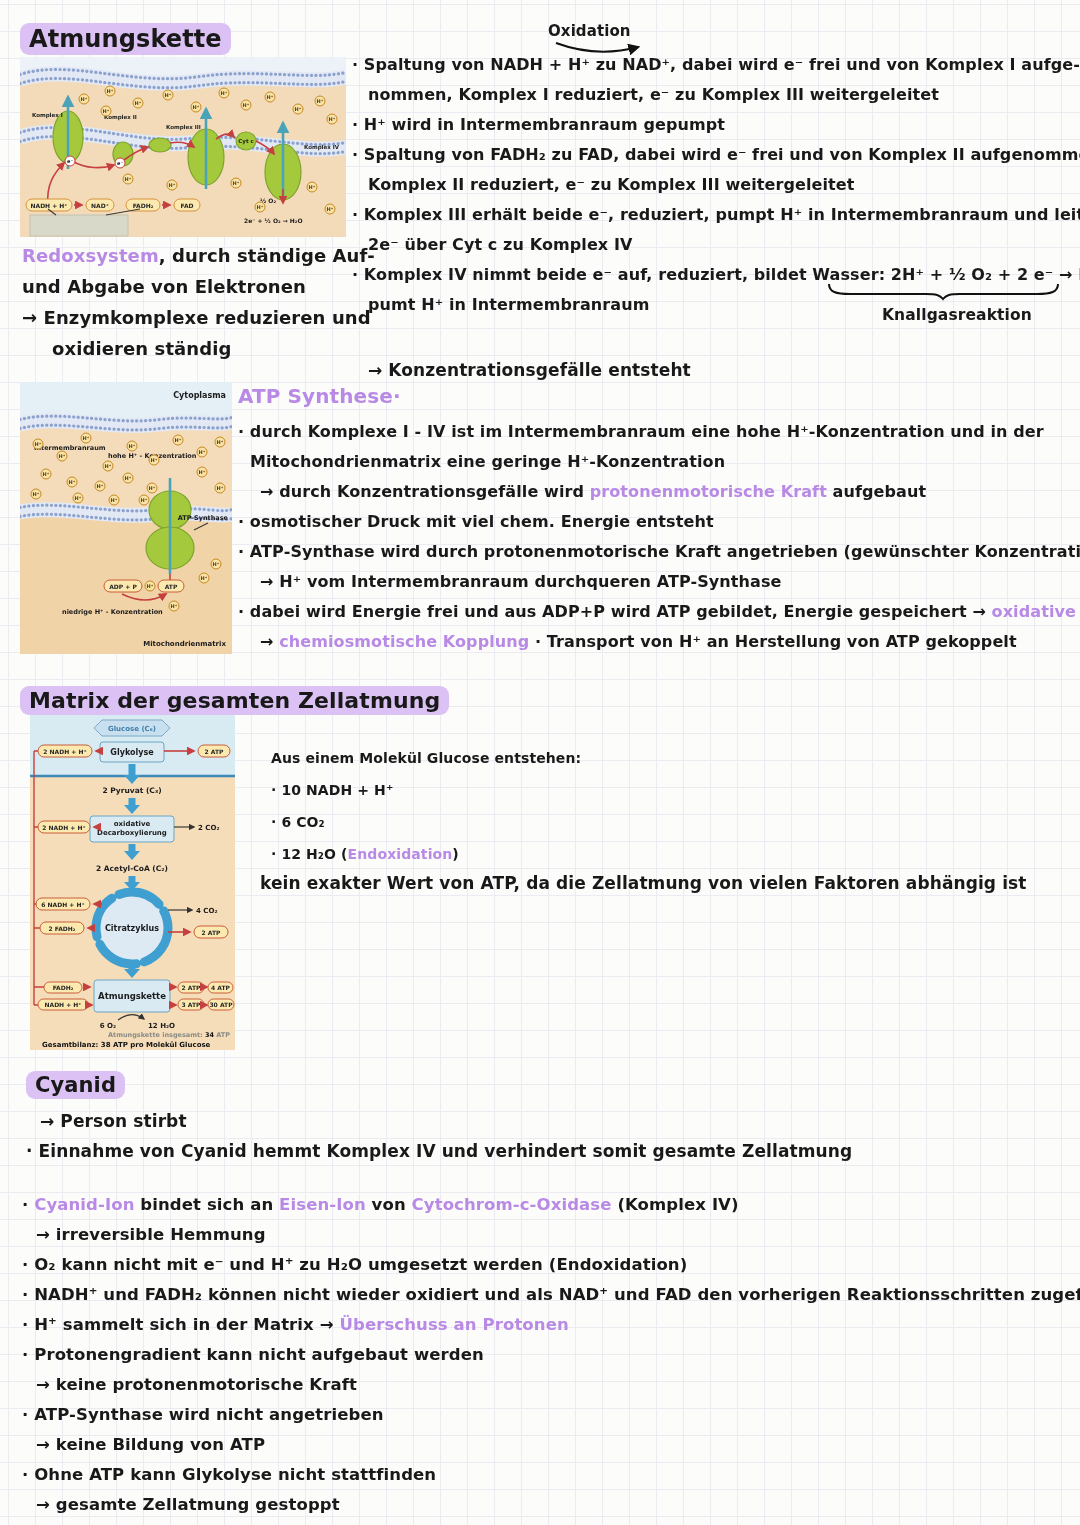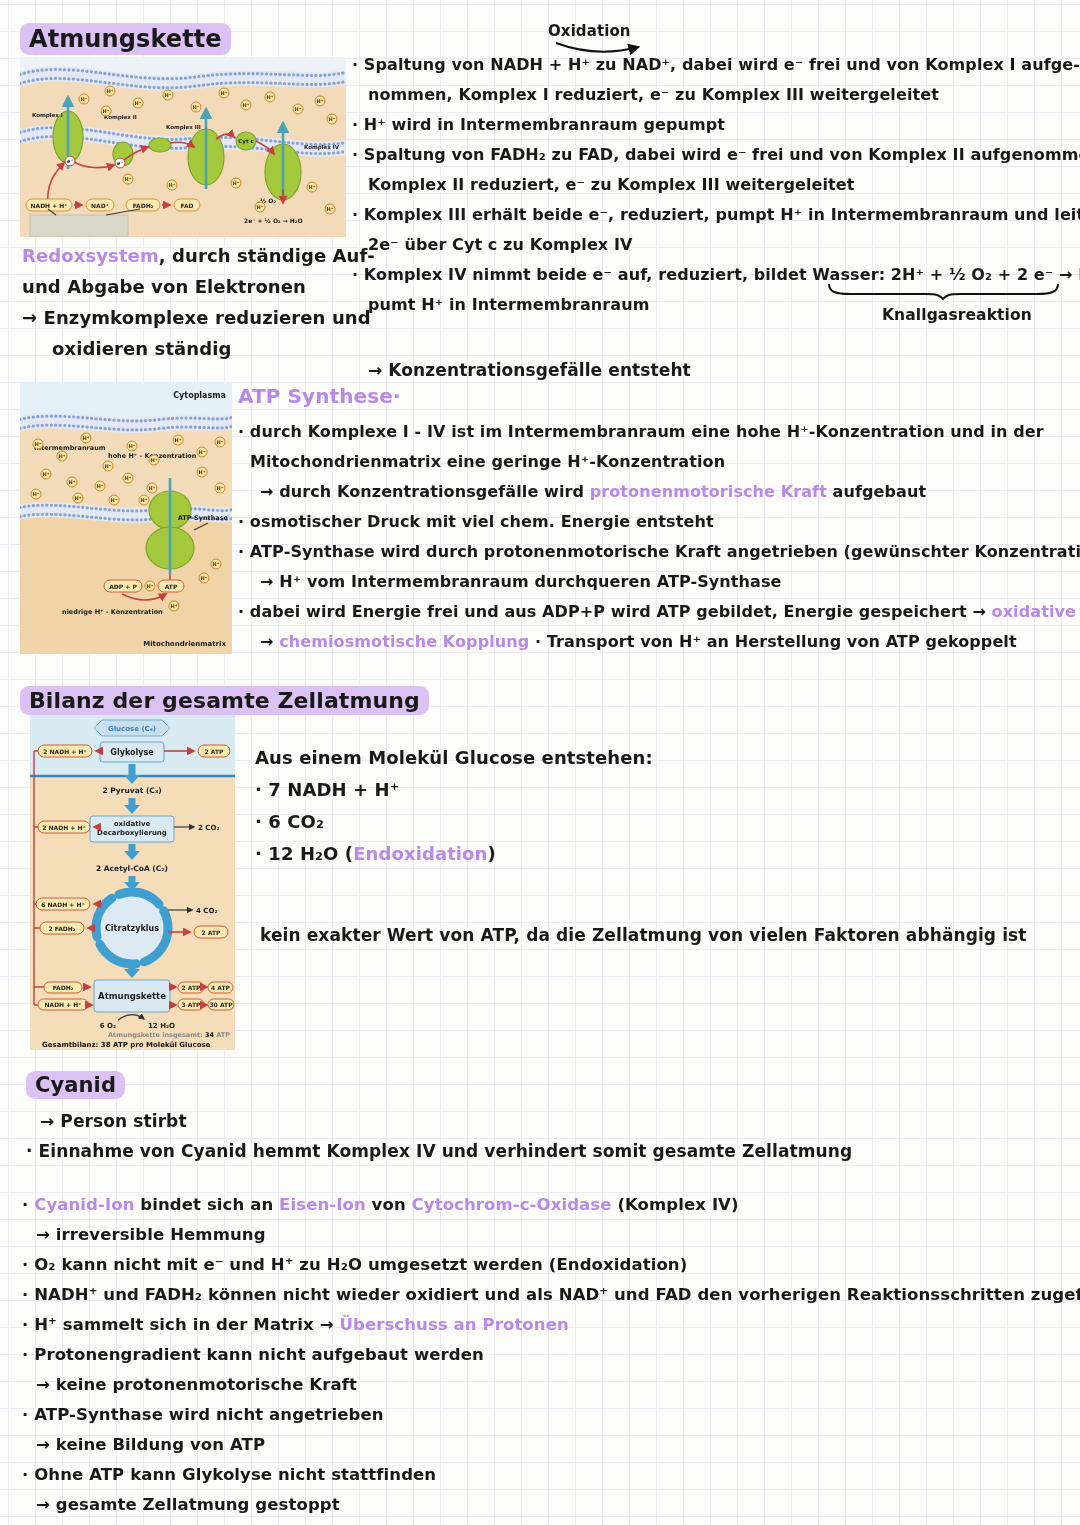--- a/index.html
+++ b/index.html
@@ -376,29 +376,29 @@
         <div class="tline"><span>· durch Komplexe I - IV ist im Intermembranraum eine hohe H⁺-Konzentration und in der</span></div>
         <div class="tline" style="margin-left: 12px;"><span>Mitochondrienmatrix eine geringe H⁺-Konzentration</span></div>
         <div class="tline" style="margin-left: 22px;"><span>→ durch Konzentrationsgefälle wird </span><span class="pp">protonenmotorische Kraft</span><span> aufgebaut</span></div>
         <div class="tline"><span>· osmotischer Druck mit viel chem. Energie entsteht</span></div>
         <div class="tline"><span>· ATP-Synthase wird durch protonenmotorische Kraft angetrieben (gewünschter Konzentrationsausgleich)</span></div>
         <div class="tline" style="margin-left: 22px;"><span>→ H⁺ vom Intermembranraum durchqueren ATP-Synthase</span></div>
         <div class="tline"><span>· dabei wird Energie frei und aus ADP+P wird ATP gebildet, Energie gespeichert → </span><span class="pp">oxidative Phosphorisierung</span></div>
         <div class="tline" style="margin-left: 22px;"><span>→ </span><span class="pp">chemiosmotische Kopplung</span><span> · Transport von H⁺ an Herstellung von ATP gekoppelt</span></div>
       </div>
       <div class="block" style="left: 20px; top: 686px;">
-        <div class="tline" style="font-size: 22px;"><span class="hl">Bilanz der gesamte Zellatmung</span></div>
-      </div>
-      <div class="block" style="left: 255px; top: 742px; font-size: 18px; line-height: 32px;">
+        <div class="tline" style="font-size: 22px;"><span class="hl">Matrix der gesamten Zellatmung</span></div>
+      </div>
+      <div class="block" style="left: 271px; top: 742px; font-size: 14px; line-height: 32px;">
         <div class="tline"><span>Aus einem Molekül Glucose entstehen:</span></div>
-        <div class="tline"><span>· 7 NADH + H⁺</span></div>
+        <div class="tline"><span>· 10 NADH + H⁺</span></div>
         <div class="tline"><span>· 6 CO₂</span></div>
         <div class="tline"><span>· 12 H₂O (</span><span class="pp">Endoxidation</span><span>)</span></div>
       </div>
-      <div class="block" style="left: 260px; top: 920px;">
+      <div class="block" style="left: 260px; top: 868px;">
         <div class="tline" style="font-size: 17px;"><span>kein exakter Wert von ATP, da die Zellatmung von vielen Faktoren abhängig ist</span></div>
       </div>
       <div class="block" style="left: 26px; top: 1070px;">
         <div class="tline" style="font-size: 21px;"><span class="hl">Cyanid</span></div>
       </div>
       <div class="block" style="left: 26px; top: 1106px; font-size: 17px; line-height: 30px;">
         <div class="tline" style="margin-left: 14px;"><span>→ Person stirbt</span></div>
         <div class="tline"><span>· Einnahme von Cyanid hemmt Komplex IV und verhindert somit gesamte Zellatmung</span></div>
       </div>
       <div class="block" style="left: 22px; top: 1190px; font-size: 16.5px; line-height: 30px;">

